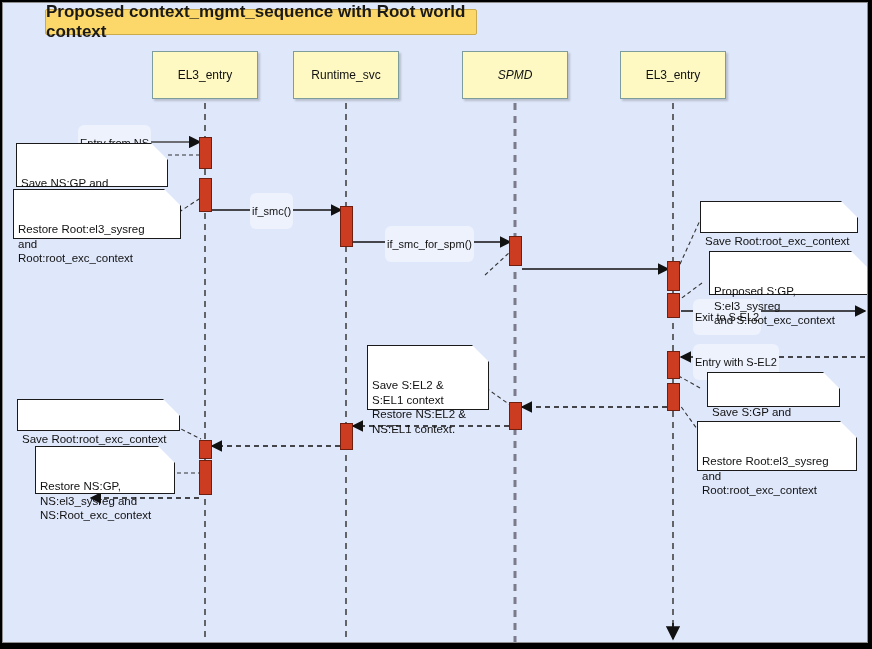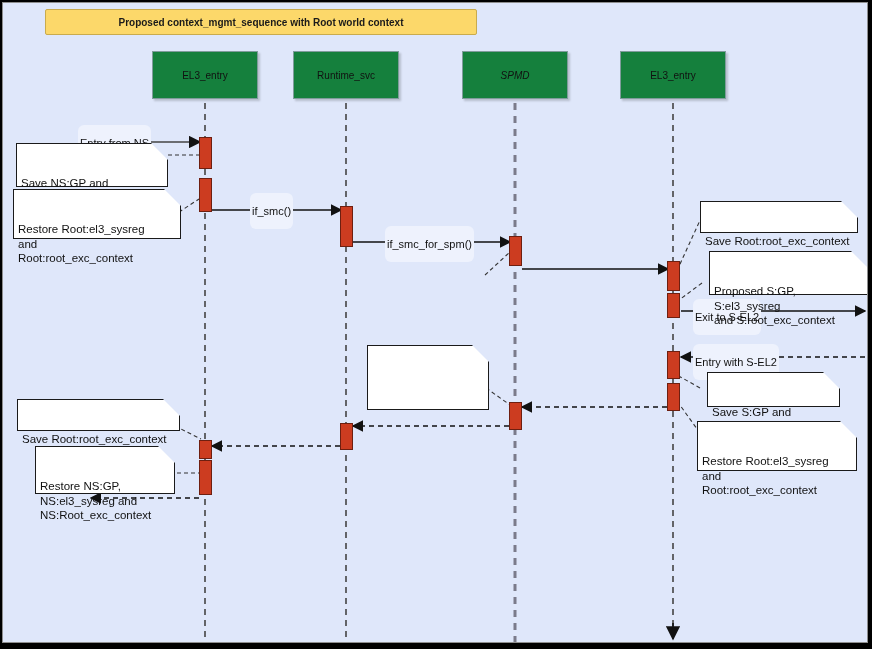--- a/index.html
+++ b/index.html
@@ -14,29 +14,29 @@
     border:1px solid #8e8e8e;
     box-sizing:border-box;
     overflow:hidden;
   }
   svg.layer{position:absolute;left:0;top:0;width:866px;height:641px;overflow:visible;}
 
   .title-banner{
     position:absolute;left:42px;top:6px;width:432px;height:26px;
     background:#fcd86a;border:1px solid #c9ab4d;border-radius:2px;
     display:flex;align-items:center;justify-content:center;
-    font-size:10px;font-weight:bold;color:#1a1a1a;
+    font-size:17px;font-weight:bold;color:#1a1a1a;
     box-sizing:border-box;
   }
 
   .lifeline-head{
     position:absolute;height:48px;
-    background:#15803d;border:1px solid #7f9c9c;
+    background:#fef9c3;border:1px solid #7f9c9c;
     display:flex;align-items:center;justify-content:center;
-    font-size:10px;color:#111;box-sizing:border-box;
+    font-size:12px;color:#111;box-sizing:border-box;
     box-shadow:2px 2px 2px rgba(0,0,0,0.18);
   }
 
   .activation{
     position:absolute;background:#cc3c20;border:1px solid #6e1f10;
     box-sizing:border-box;
   }
 
   .note{
     position:absolute;background:#ffffff;border:1px solid #1a1a1a;
@@ -164,20 +164,24 @@
     </div>
 
     <div class="note" style="left:706px;top:248px;width:159px;height:44px;">
       <div class="foldcut"></div>
       <span>Proposed S:GP, S:el3_sysreg
 and S:root_exc_context</span>
     </div>
 
     <div class="note" style="left:364px;top:342px;width:122px;height:65px;">
       <div class="foldcut"></div>
+      <span>Save S:EL2 &amp;
+S:EL1 context
+Restore NS:EL2 &amp;
+NS:EL1 context.</span>
     </div>
 
     <div class="note" style="left:704px;top:369px;width:133px;height:35px;">
       <div class="foldcut"></div>
       <span>Save S:GP and
 S:root_exc_context</span>
     </div>
 
     <div class="note" style="left:694px;top:418px;width:160px;height:50px;">
       <div class="foldcut"></div>

